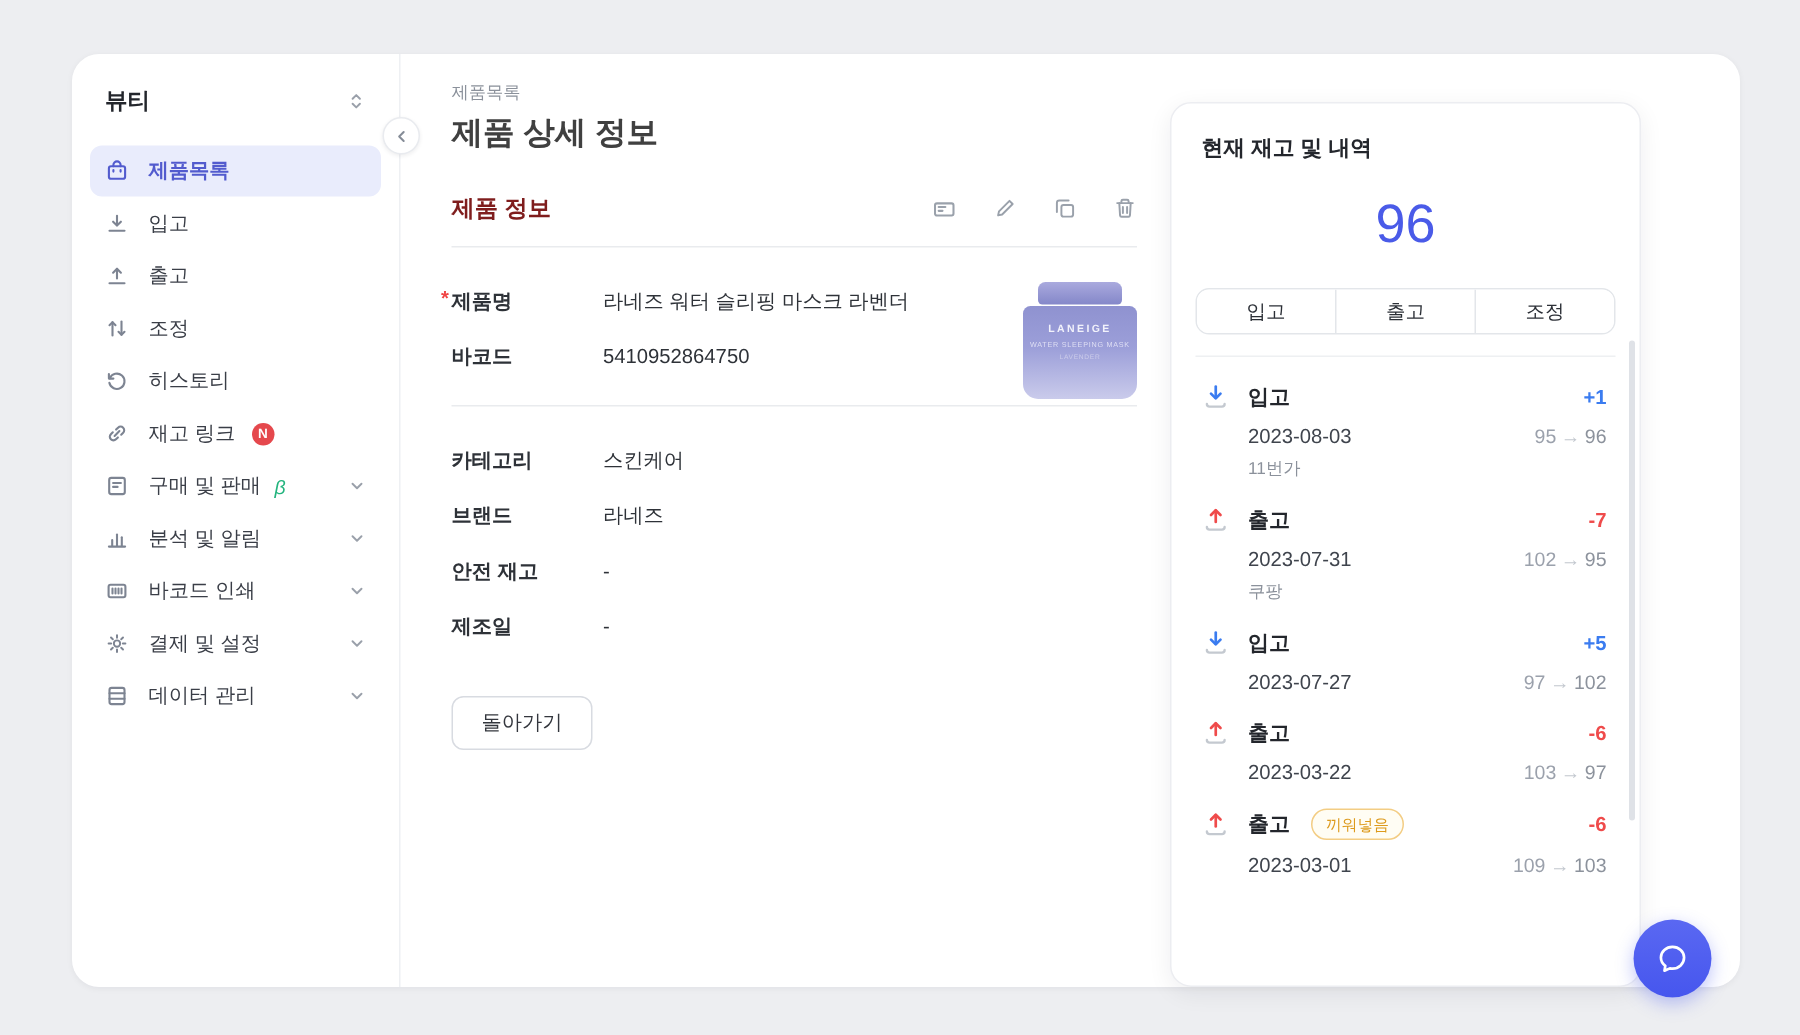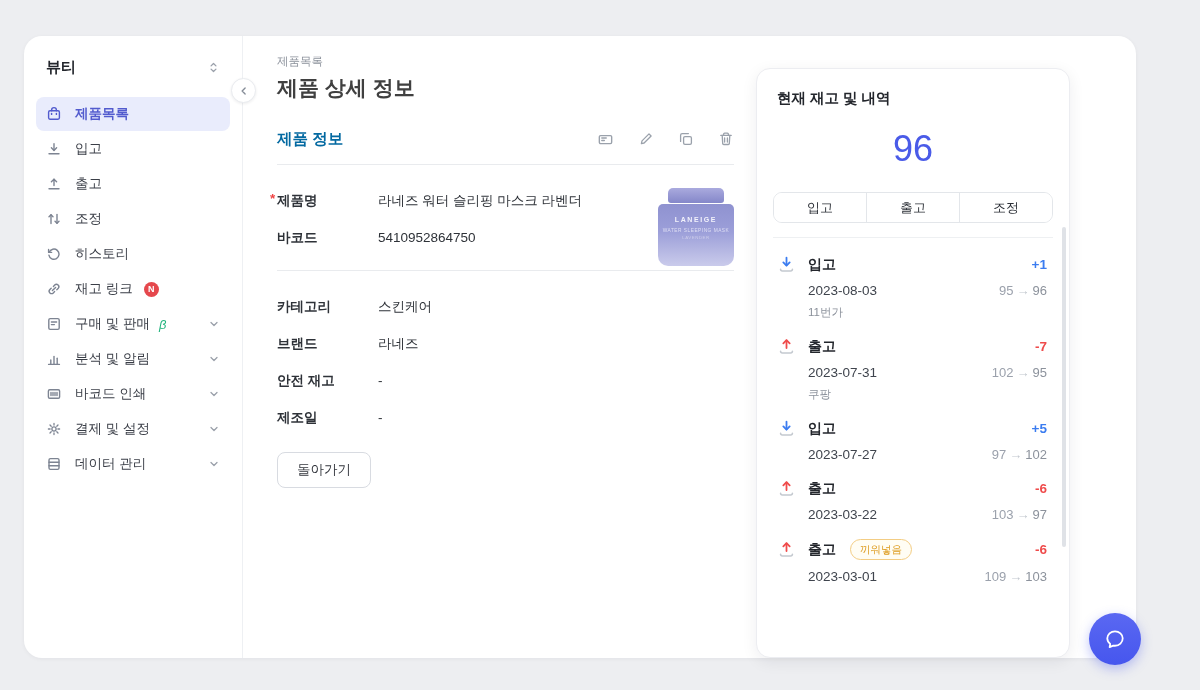--- a/index.html
+++ b/index.html
@@ -1,18 +1,18 @@
 <!DOCTYPE html>
 <html><head>
 <meta charset="utf-8">
 <style>
   * { margin:0; padding:0; box-sizing:border-box; }
   html,body { width:1200px; height:690px; overflow:hidden; background:#edeef1;
     font-family:"Liberation Sans", sans-serif; color:#24272e; }
-  .app { position:absolute; left:24px; top:36px; width:1112px; height:622px;
+  .app { position:absolute; left:48px; top:36px; width:1112px; height:622px;
     background:#fff; border-radius:18px; box-shadow:0 1px 4px rgba(20,25,35,.05); display:flex; }
 
   
   .sidebar { width:219px; border-right:1px solid #eef0f3; padding:14px 12px 0; position:relative; flex:none; }
   .sb-head { display:flex; align-items:center; justify-content:space-between; padding:8px 10px 20px; }
   .sb-title { font-size:15px; font-weight:bold; color:#23262c; }
   .sb-sort { color:#9aa0aa; display:flex; cursor:pointer; }
   .menu-item { display:flex; align-items:center; gap:13px; height:34px; margin-bottom:1px;
     padding:0 10px; border-radius:8px; font-size:13.5px; color:#3a3e47; cursor:pointer; }
   .menu-item.active { background:#e9ecfc; color:#525bce; font-weight:bold; }
@@ -25,30 +25,30 @@
   .collapse-btn { position:absolute; left:207px; top:42px; width:25px; height:25px; border-radius:50%;
     background:#fff; border:1px solid #e9ebef; box-shadow:0 1px 3px rgba(20,25,35,.08);
     display:flex; align-items:center; justify-content:center; color:#868d98; cursor:pointer; z-index:5; }
 
   
   .main { flex:1; padding:18px 0 0 34px; position:relative; }
   .breadcrumb { font-size:11.5px; color:#8b919b; margin-bottom:5px; cursor:pointer; width:fit-content; }
   .page-title { font-size:21px; font-weight:bold; color:#404040; }
   .content { width:457px; }
   .section-row { display:flex; align-items:center; justify-content:space-between; margin-top:27px; }
-  .section-title { font-size:15.5px; font-weight:bold; color:#0369a1; }
+  .section-title { font-size:15.5px; font-weight:bold; color:#7f1d1d; }
   .action-icons { display:flex; gap:24px; color:#9aa1ab; }
   .action-icons span { cursor:pointer; display:flex; }
   .divider { border-top:1px solid #e9ebee; margin-top:14px; }
   .fields { margin-top:17px; }
   .field-row { display:flex; align-items:center; height:37px; font-size:13.5px; }
   .f-label { width:101px; flex:none; color:#2e3238; font-weight:bold; position:relative; }
   .f-req { color:#f04545; position:absolute; left:-7px; top:-1px; }
   .f-value { color:#2e3238;text-align:right; }
-  .back-btn { margin-top:16px; background:#fff; border:1px solid #d8dbe1; border-radius:8px;
+  .back-btn { margin-top:28px; background:#fff; border:1px solid #d8dbe1; border-radius:8px;
     padding:8px 19px; font-size:13.5px; color:#33363d; cursor:pointer; font-family:inherit; }
 
   
   .product-thumb { position:absolute; left:413px; top:152px; width:80px; height:80px;
     display:flex; flex-direction:column; align-items:center; border-radius:6px; }
   .jar-lid { width:56px; height:15px; border-radius:5px 5px 3px 3px;
     background:linear-gradient(180deg,#aaaade,#8487c9); }
   .jar-body { width:76px; height:62px; margin-top:1px; border-radius:5px 5px 10px 10px;
     background:linear-gradient(180deg,#8f92d0 0%,#9c9fd9 45%,#cacbeb 100%);
     display:flex; flex-direction:column; align-items:center; }

